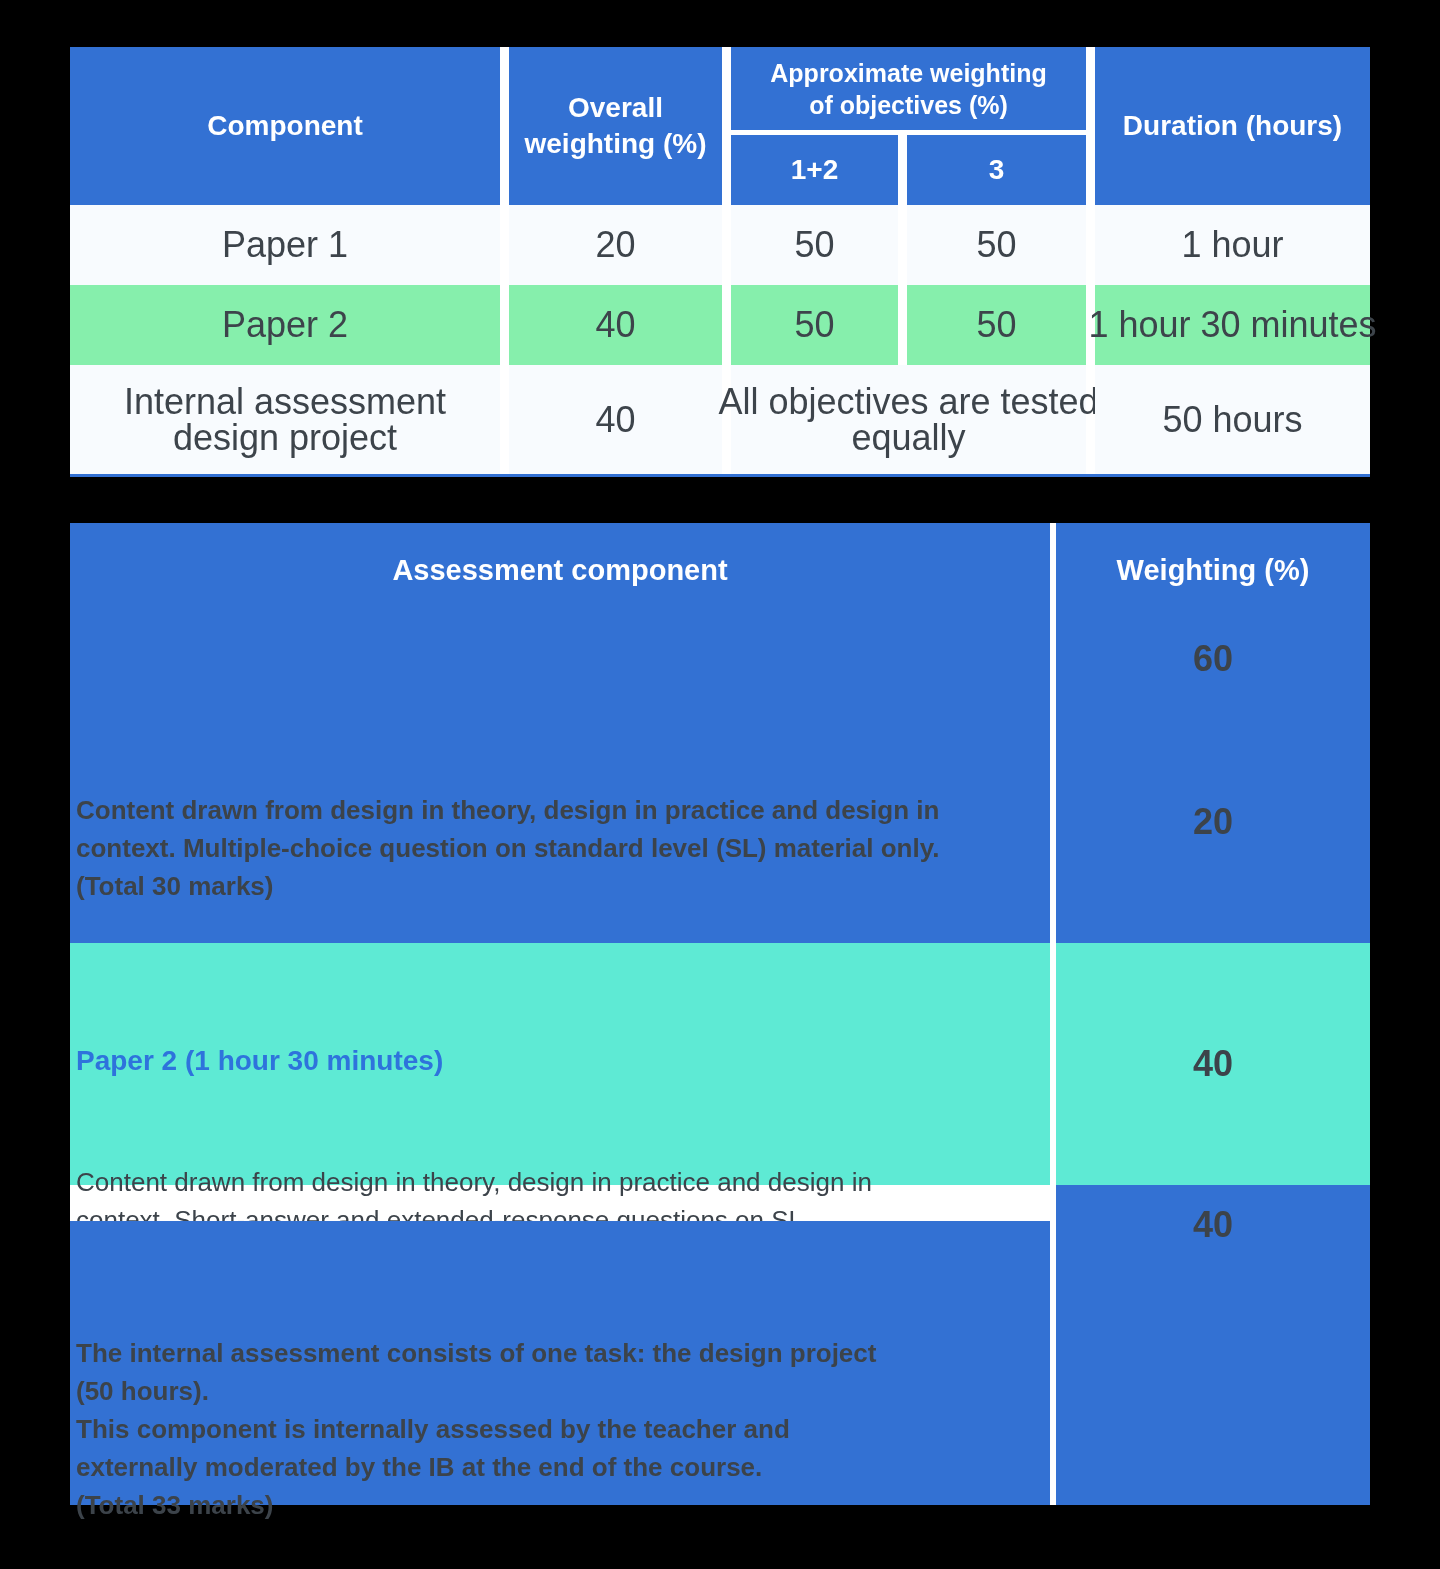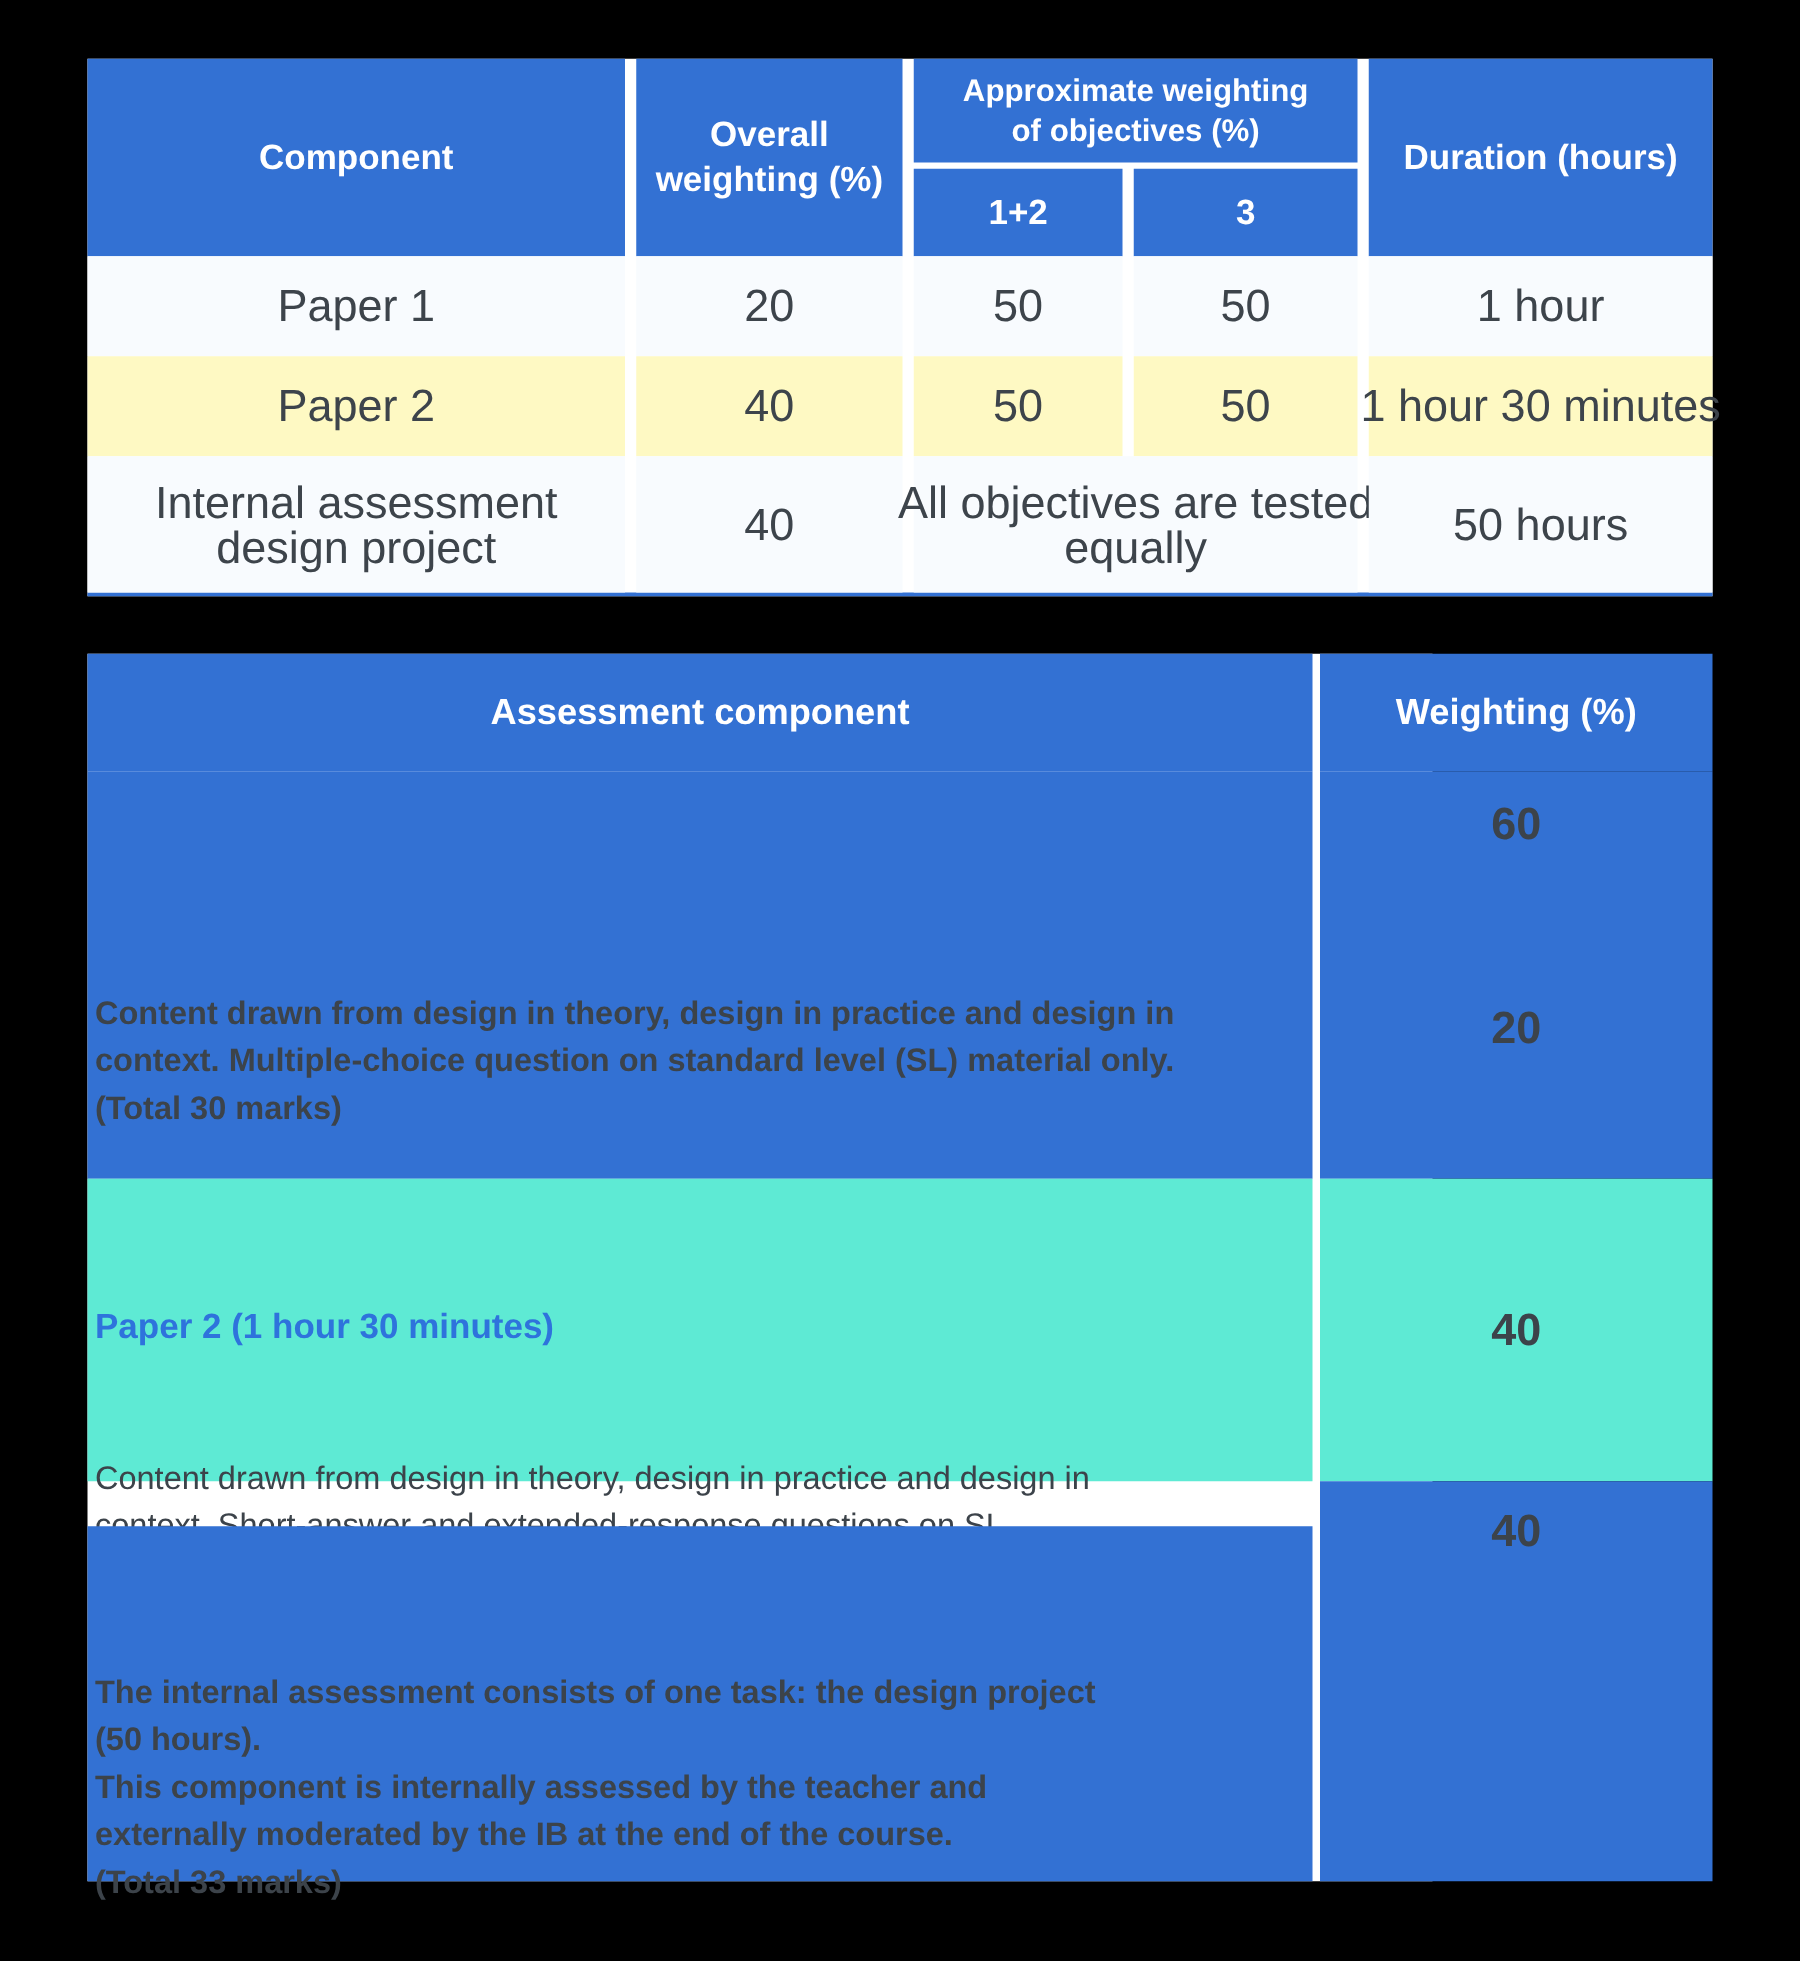--- a/index.html
+++ b/index.html
@@ -30,21 +30,21 @@
   .t1 .h-overall  { grid-column:2; grid-row:1/4; }
   .t1 .h-objgroup { grid-column:3/5; grid-row:1; font-size:25px; line-height:32px; }
   .t1 .h-sub12    { grid-column:3; grid-row:3; }
   .t1 .h-sub3     { grid-column:4; grid-row:3; }
   .t1 .h-dur      { grid-column:5; grid-row:1/4; }
   .t1 .bcell {
     display:flex; align-items:center; justify-content:center; text-align:center;
     color:#3d444b; font-size:36px; line-height:36px; white-space:pre;
   }
   .t1 .r1 { background:#f8fbfe; grid-row:4; }
-  .t1 .r2 { background:#fef9c3; grid-row:5; }
+  .t1 .r2 { background:#86efac; grid-row:5; }
   .t1 .r3 { background:#f8fbfe; grid-row:6; }
   .t1 .c1 { grid-column:1; } .t1 .c2 { grid-column:2; }
   .t1 .c3 { grid-column:3; } .t1 .c4 { grid-column:4; }
   .t1 .c34 { grid-column:3/5; } .t1 .c5 { grid-column:5; }
 
   
   .t2 {
     position:absolute; left:70px; top:523px; width:1076px;
     display:grid;
     grid-template-columns:980px 314px;

